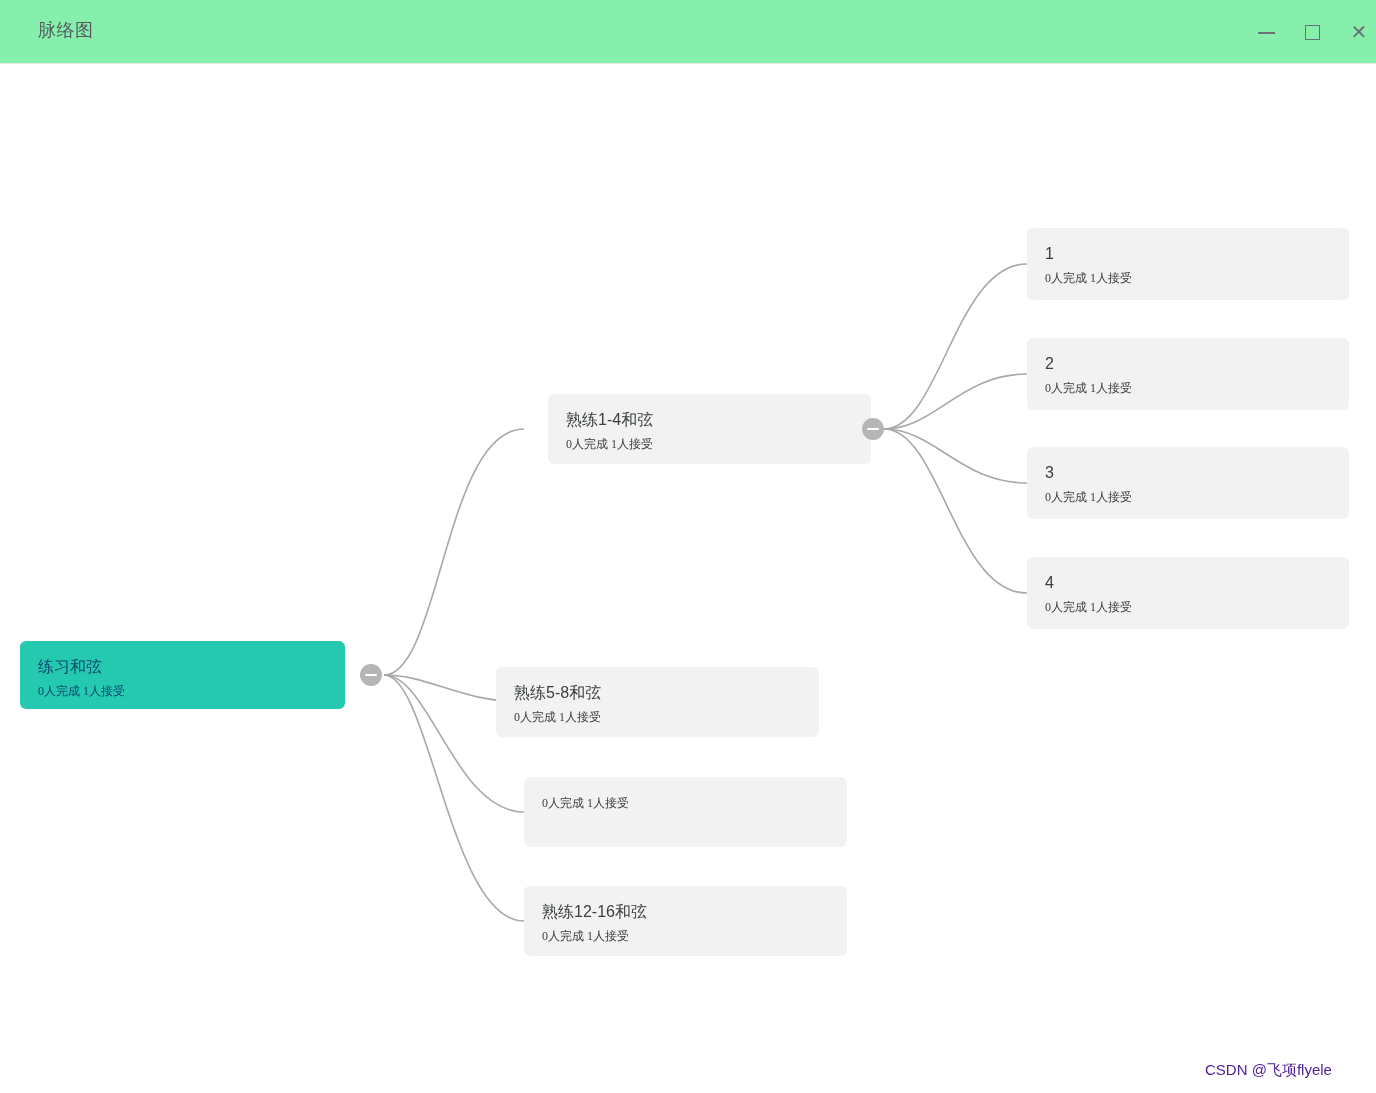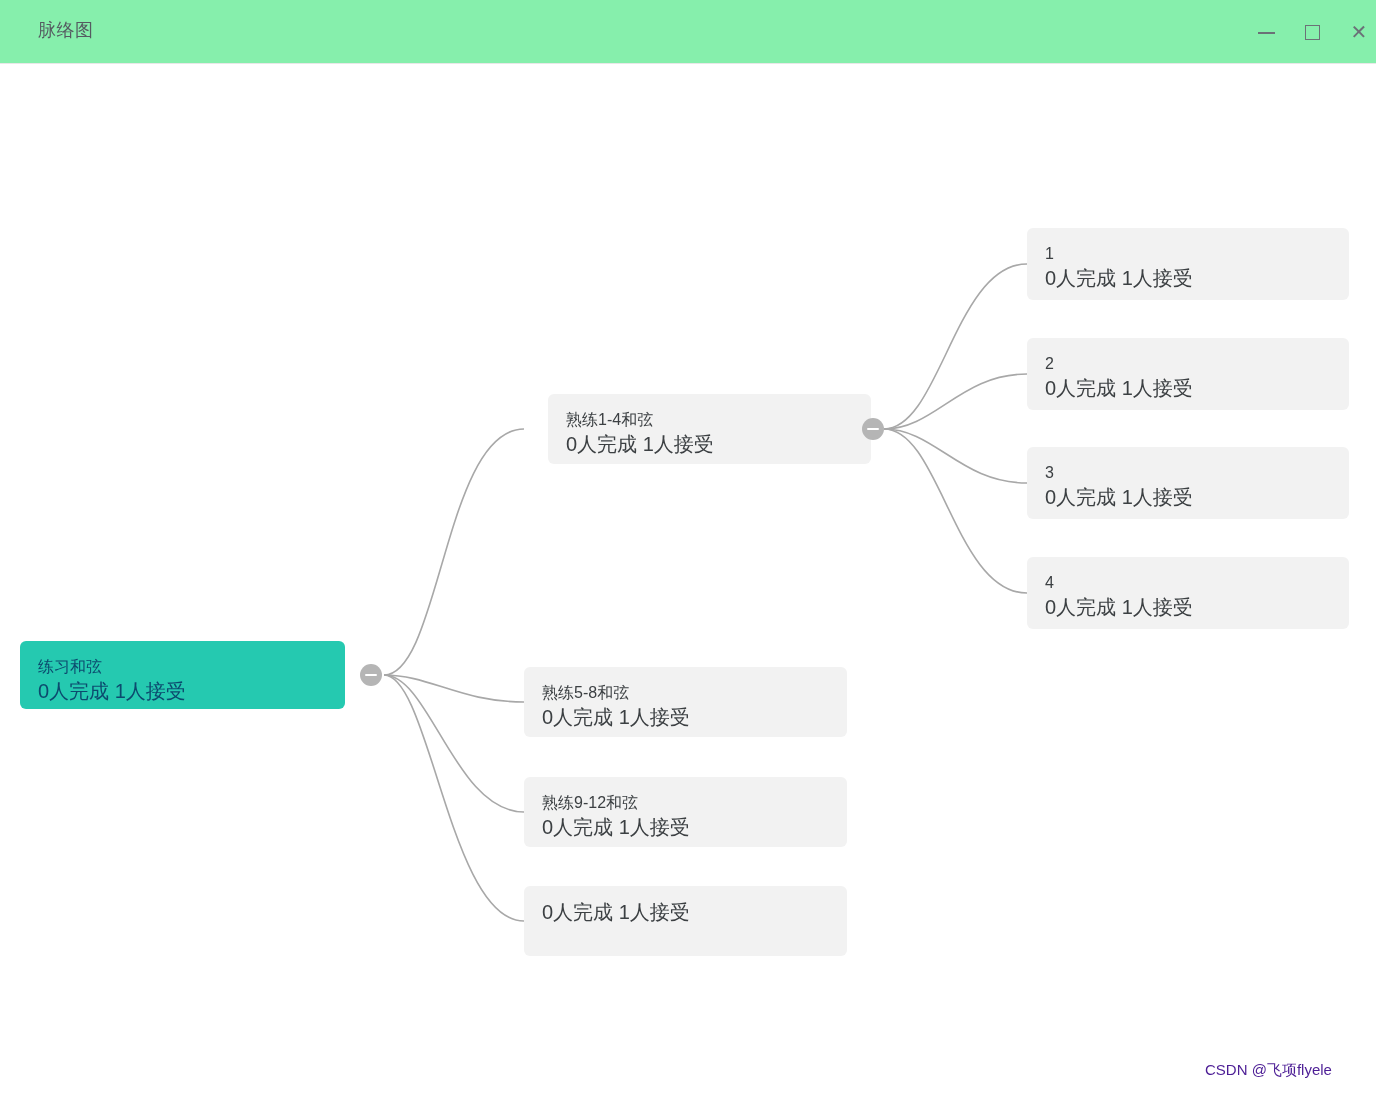--- a/index.html
+++ b/index.html
@@ -62,23 +62,24 @@
     padding: 14px 18px 0 18px;
     background: #f2f2f2;
     color: #3c4043;
   }
   .node .line1 {
     font-size: 16px;
     line-height: 24px;
     white-space: nowrap;
   }
   .node .line2 {
-    font-size: 20px;
+    font-size: 12px;
     line-height: 24px;
     white-space: nowrap;
+    font-family: Liberation Serif, serif;
   }
   .node.root {
     background: #25c9b0;
     color: #0c4a6e;
   }
   
   .toggle {
     position: absolute;
     width: 22px; height: 22px;
     border-radius: 50%;
@@ -141,31 +142,31 @@
       <div class="line2">0人完成 1人接受</div>
     </div>
     <div class="toggle" style="left:360px; top:600px;"></div>
 
     <div class="node" style="left:548px; top:330px; width:323px; height:70px;">
       <div class="line1">熟练1-4和弦</div>
       <div class="line2">0人完成 1人接受</div>
     </div>
     <div class="toggle" style="left:862px; top:354px;"></div>
 
-    <div class="node" style="left:524px; top:603px; width:323px; height:70px;">
+    <div class="node" style="left:496px; top:603px; width:323px; height:70px;">
       <div class="line1">熟练5-8和弦</div>
       <div class="line2">0人完成 1人接受</div>
     </div>
 
     <div class="node" style="left:524px; top:713px; width:323px; height:70px;">
-      <div class="line1">熟练9-12和弦</div>
       <div class="line2">0人完成 1人接受</div>
     </div>
 
     <div class="node" style="left:524px; top:822px; width:323px; height:70px;">
+      <div class="line1">熟练12-16和弦</div>
       <div class="line2">0人完成 1人接受</div>
     </div>
 
     <div class="node" style="left:1027px; top:164px; width:322px; height:72px;">
       <div class="line1">1</div>
       <div class="line2">0人完成 1人接受</div>
     </div>
 
     <div class="node" style="left:1027px; top:274px; width:322px; height:72px;">
       <div class="line1">2</div>

